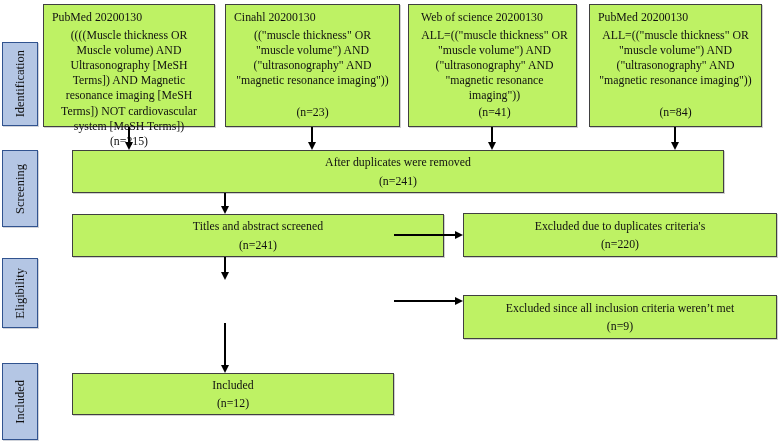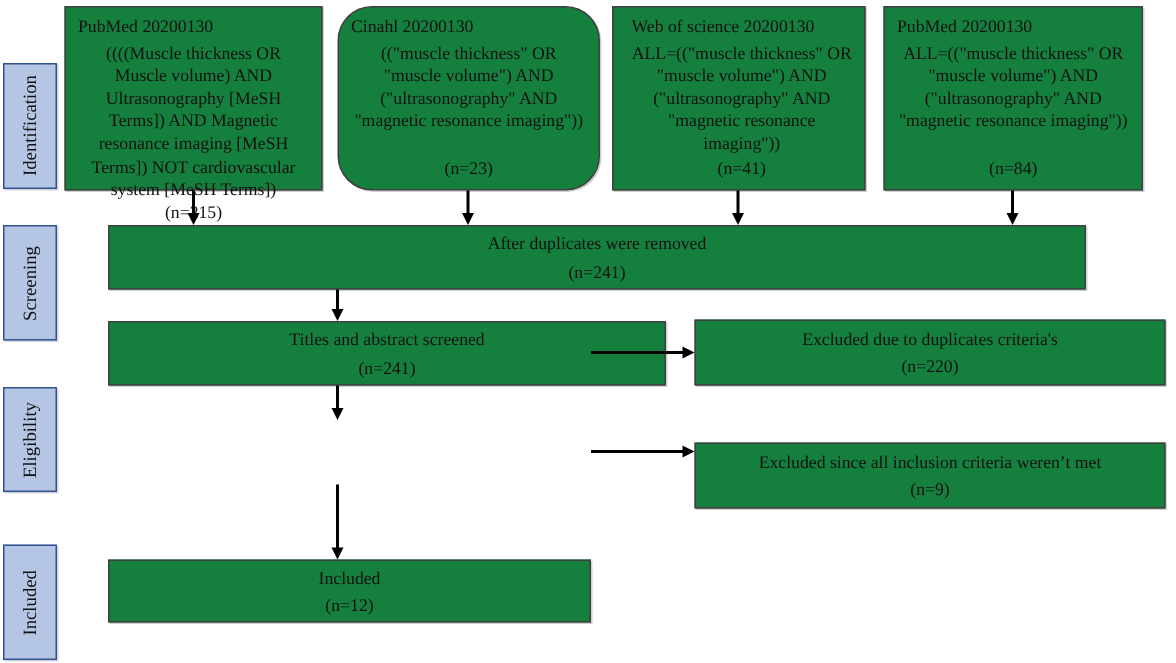--- a/index.html
+++ b/index.html
@@ -22,21 +22,21 @@
   }
   .stage span{
     writing-mode:vertical-rl;
     transform:rotate(180deg);
     font-size:12.5px;
     white-space:nowrap;
     color:#111111;
   }
   .box{
     position:absolute;
-    background:#15803d;
+    background:#bef264;
     border:1.5px solid #404040;
     box-sizing:border-box;
     box-shadow:1px 1px 0 rgba(150,150,150,.45);
     font-size:11.8px;
     line-height:1.28;
   }
   .source{
     top:4px;height:123px;
     display:flex;flex-direction:column;
     padding:5px 8px 6px 8px;
@@ -79,21 +79,21 @@
   </div>
   <div class="stage" style="top:363px;height:77px;">
     <span>Included</span>
   </div>
 
   <div class="box source" style="left:43px;width:172px;">
     <div class="title">PubMed 20200130</div>
     <div class="query">((((Muscle thickness OR Muscle volume) AND Ultrasonography [MeSH Terms]) AND Magnetic resonance imaging [MeSH Terms]) NOT cardiovascular system [MeSH Terms])</div>
     <div class="count">(n=215)</div>
   </div>
-  <div class="box source" style="left:225px;width:175px;border-radius:23px;">
+  <div class="box source" style="left:225px;width:175px;">
     <div class="title">Cinahl 20200130</div>
     <div class="query">(("muscle thickness" OR "muscle volume") AND ("ultrasonography" AND "magnetic resonance imaging"))</div>
     <div class="count">(n=23)</div>
   </div>
   <div class="box source" style="left:408px;width:169px;padding-left:12px;">
     <div class="title">Web of science 20200130</div>
     <div class="query">ALL=(("muscle thickness" OR "muscle volume") AND ("ultrasonography" AND "magnetic resonance imaging"))</div>
     <div class="count">(n=41)</div>
   </div>
   <div class="box source" style="left:589px;width:173px;">

